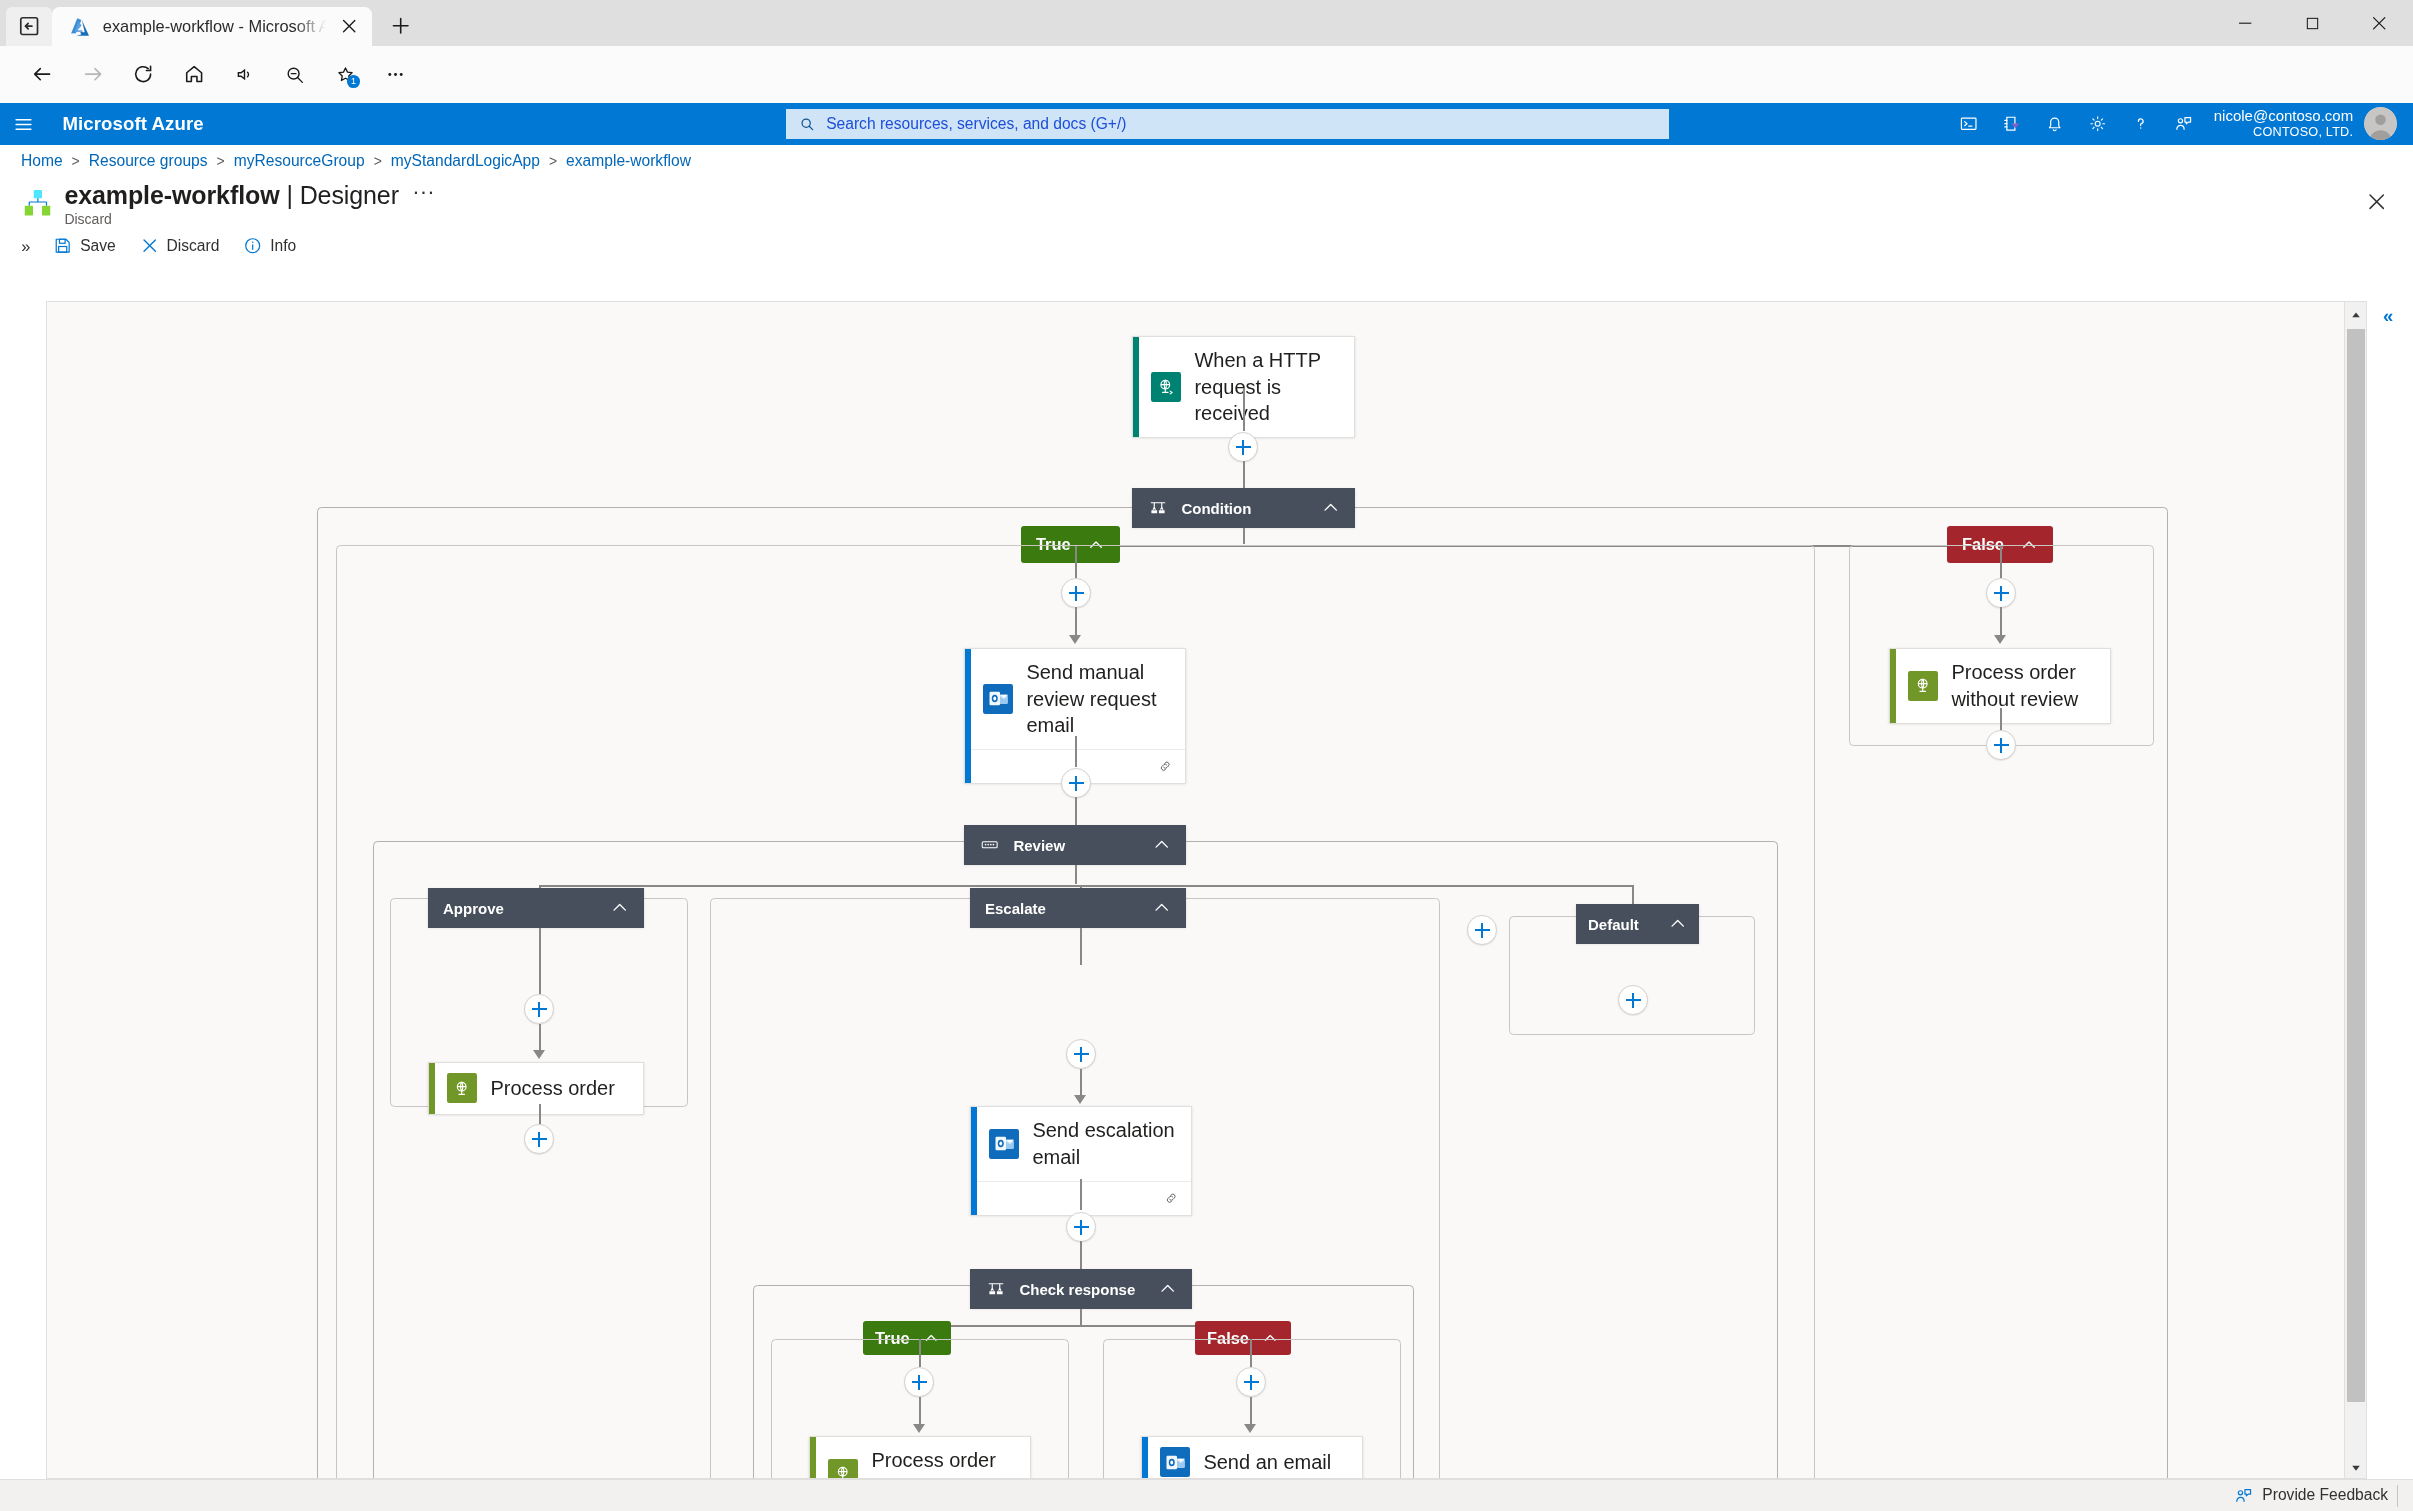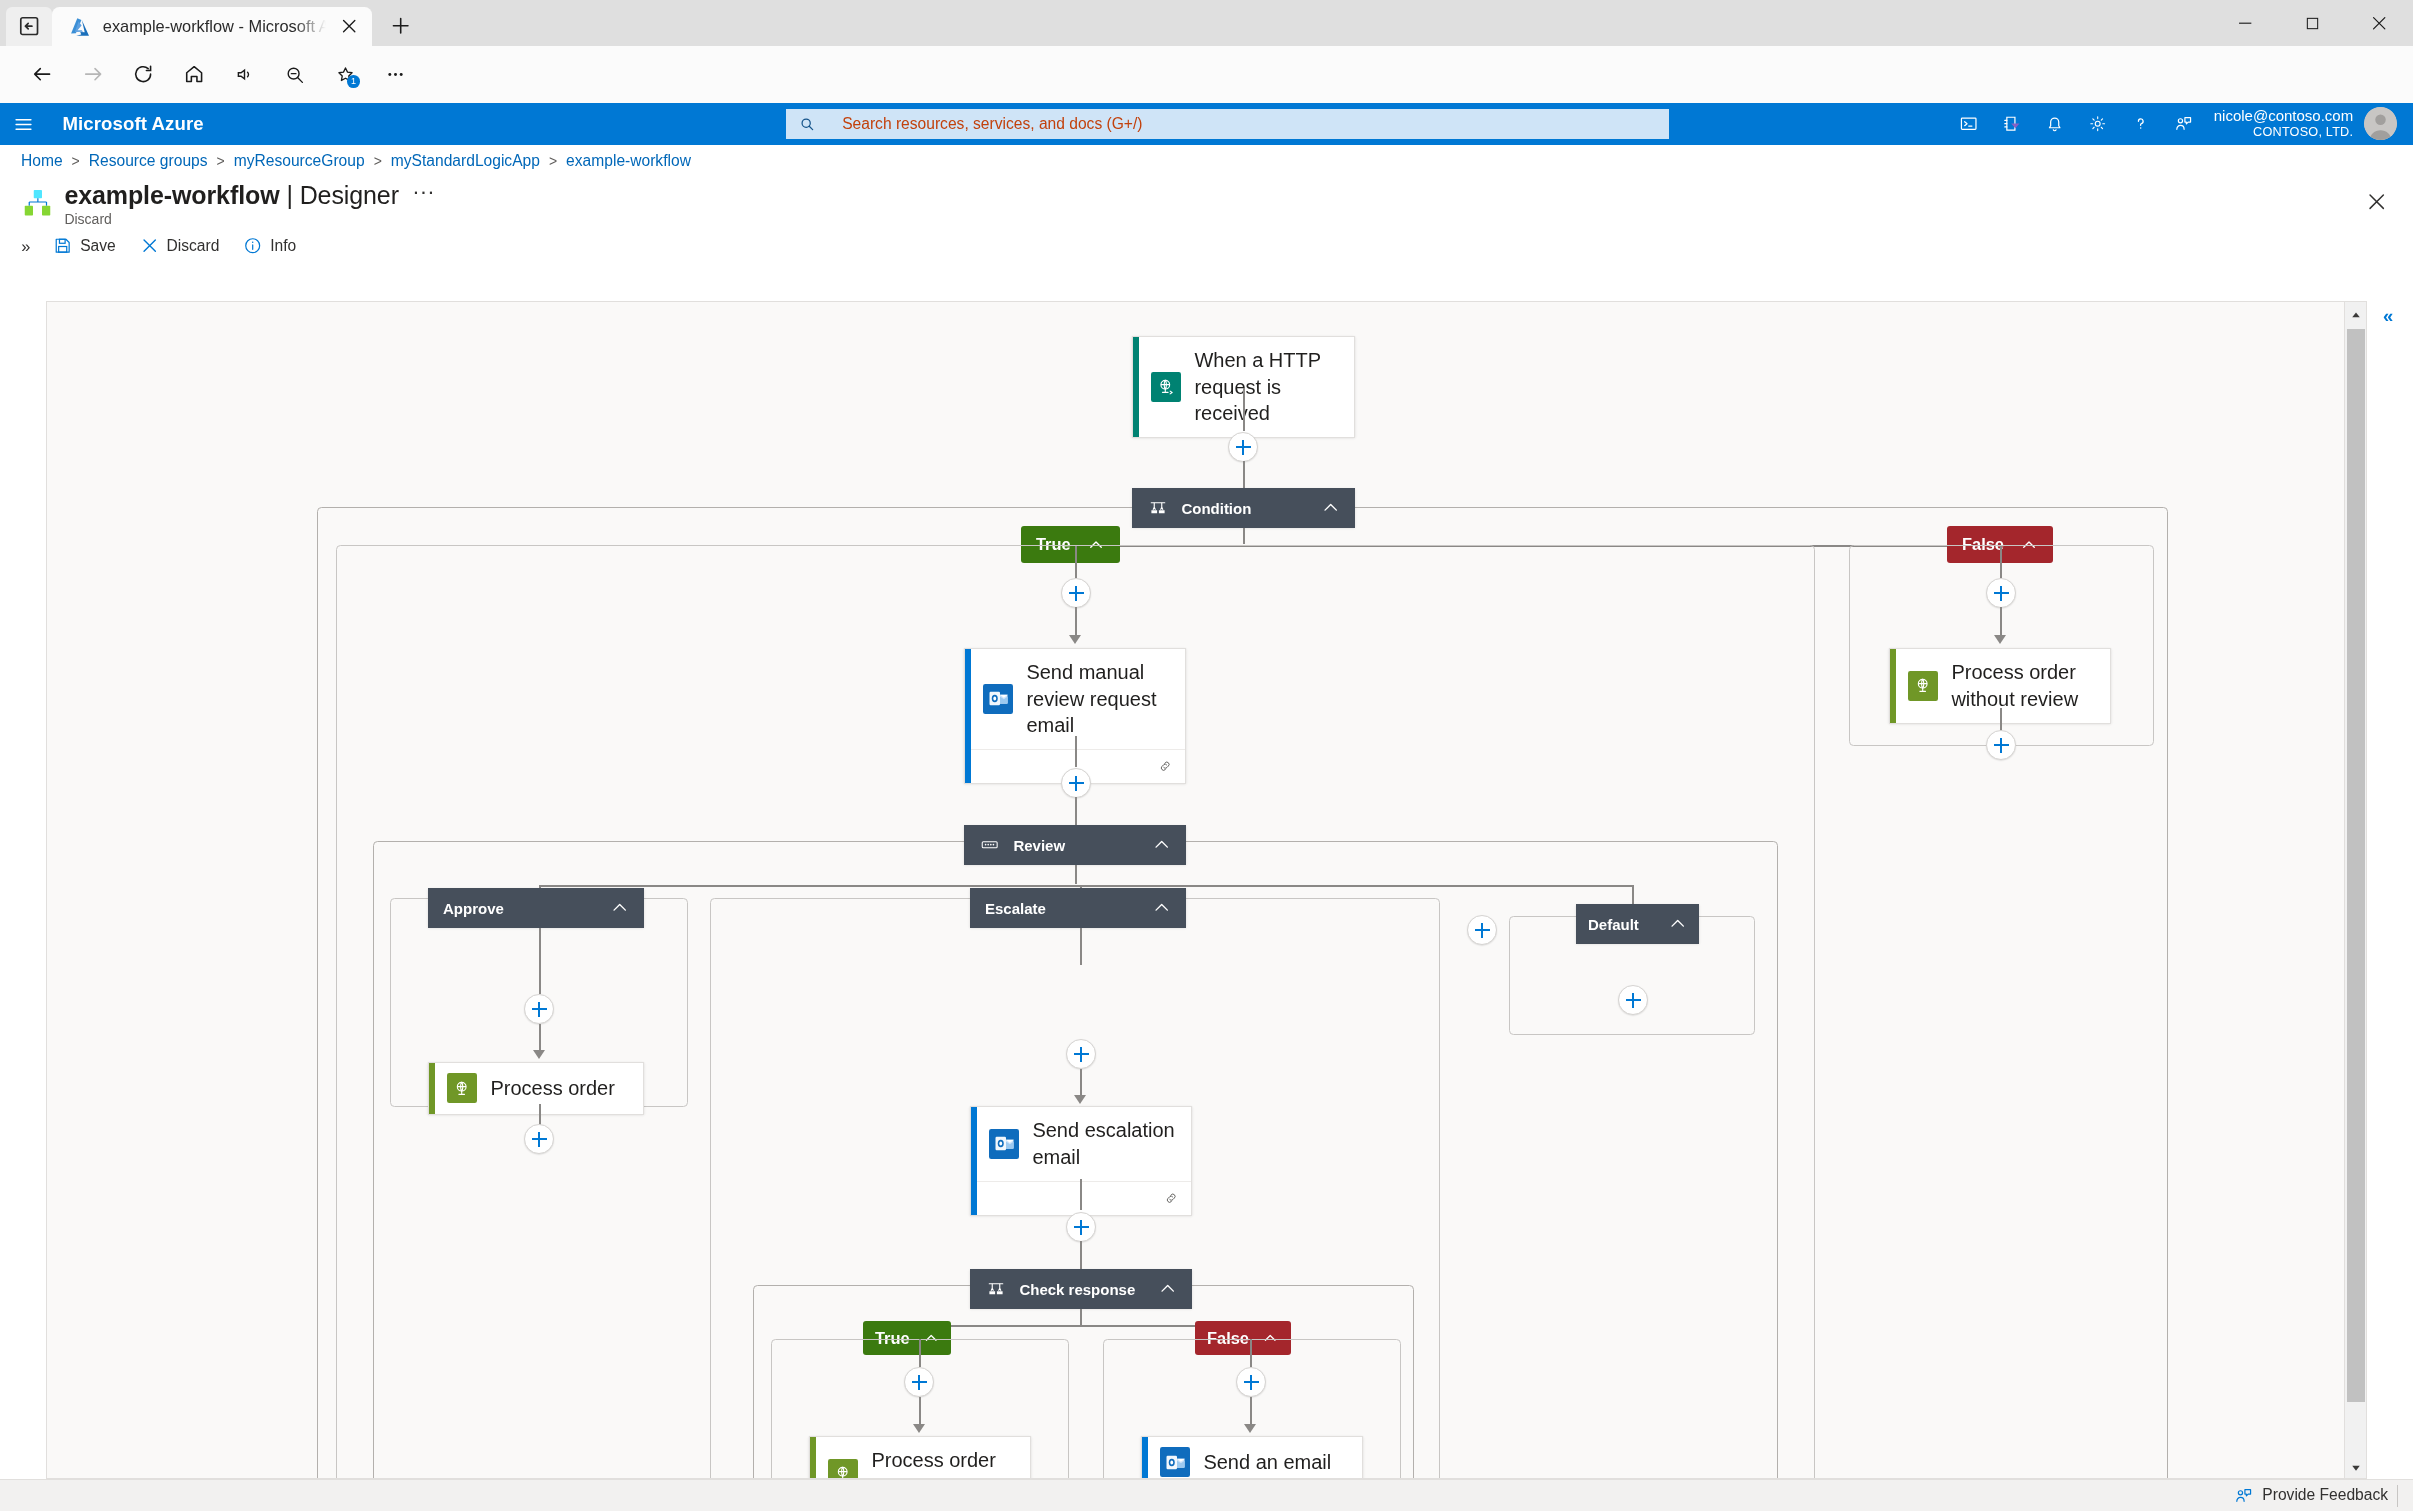--- a/index.html
+++ b/index.html
@@ -98,21 +98,21 @@
     margin-left: 16.4px; letter-spacing: 0.1px;
   }
   .azure-search {
     position: absolute;
     left: 786px; width: 883px;
     height: 30px;
     background: #cfe4f7;
     display: flex; align-items: center;
     padding: 0 13.4px; gap: 10.4px;
   }
-  .azure-search-ph { font-size: 15.6px; color: #c2410c; margin-left: 16px; }
+  .azure-search-ph { font-size: 15.6px; color: #1d4ed8; }
   .azure-right {
     position: absolute; right: 0; top: 0;
     height: 42px; display: flex; align-items: center;
     padding-right: 16.4px; gap: 0;
   }
   .azure-icon-btn {
     width: 43px; height: 42px;
     display: flex; align-items: center; justify-content: center;
   }
   .azure-account {

